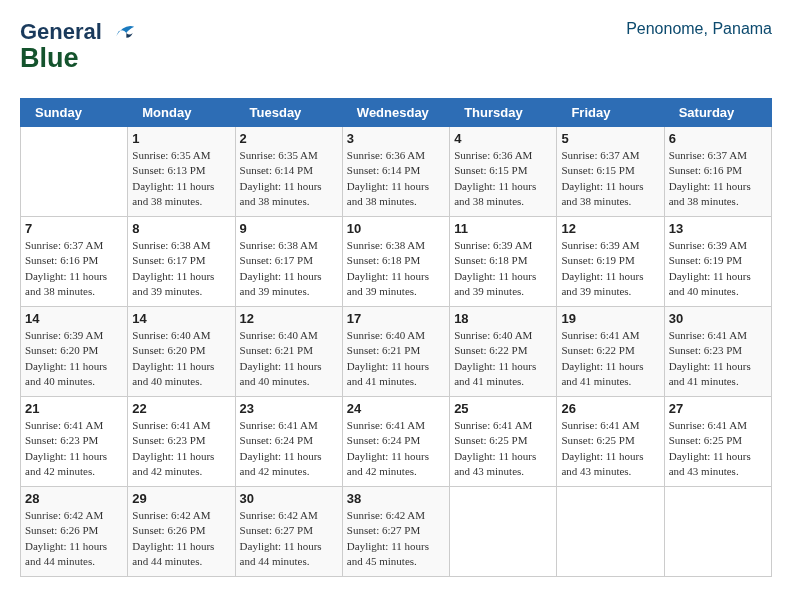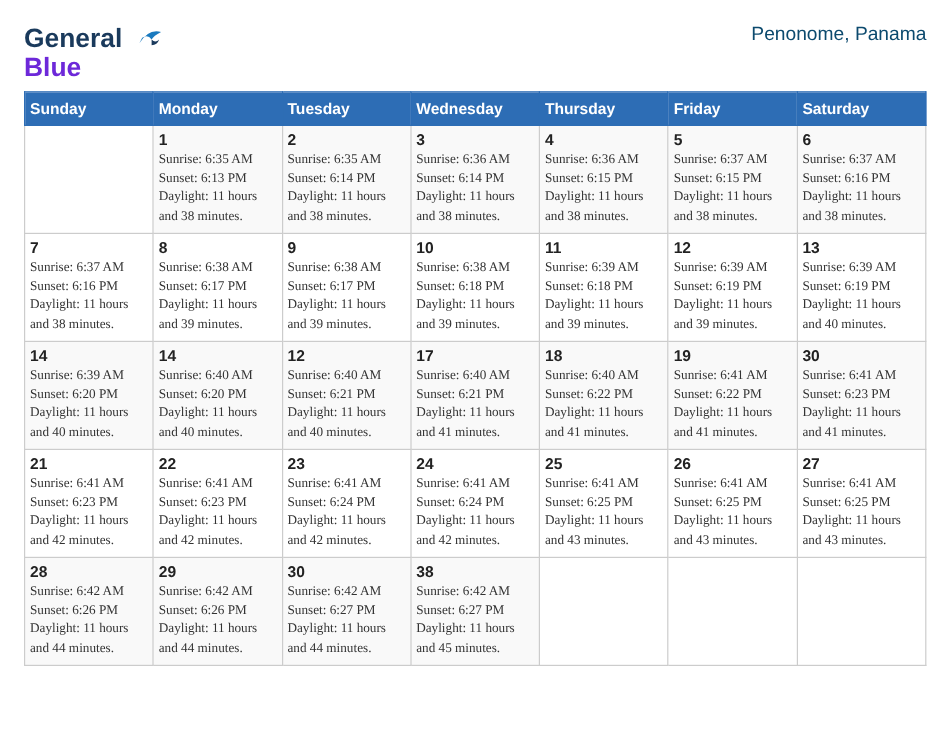--- a/index.html
+++ b/index.html
@@ -7,21 +7,21 @@
       font-family: Arial, sans-serif;
       background: #fff;
       width: 792px;
       min-height: 612px;
       padding: 20px;
     }
     .header {
       display: flex;
       justify-content: space-between;
       align-items: flex-start;
-      margin-bottom: 8px;
+      margin-bottom: 24px;
     }
     .logo {
       display: flex;
       align-items: center;
     }
     .logo-bird {
       width: 30px;
       height: 28px;
       margin-left: 2px;
     }
@@ -38,21 +38,21 @@
       color: #0c4a6e;
     }
     table {
       width: 100%;
       border-collapse: collapse;
       table-layout: fixed;
     }
     thead tr th {
       background-color: #2d6db5;
       color: #fff;
-      padding: 6px 4px;
+      padding: 6px 14px;
       font-size: 13px;
       font-weight: bold;
       text-align: left;
       border: 1px solid #2d6db5;
     }
     tbody tr td {
       vertical-align: top;
       border: 1px solid #ccc;
       padding: 4px;
       font-size: 11px;
@@ -86,21 +86,21 @@
     <div>
       <div style="display:flex;align-items:center;">
         <div style="font-size:22px;font-weight:bold;color:#1a3a5c;line-height:1.1;">
           <span>General</span>
           <svg class="logo-bird" viewBox="0 0 30 28" style="display:inline-block;vertical-align:middle;width:28px;height:22px;">
             <path d="M5 18 Q15 2 28 6 Q20 10 18 14 Q14 8 8 12 Z" fill="#1a7abf"></path>
             <path d="M18 14 Q22 18 26 14 Q24 20 18 20 Z" fill="#1a3a5c"></path>
           </svg>
         </div>
       </div>
-      <div style="font-size:22px;font-weight:bold;color:#6d28d9;line-height:1.1;">Blue</div>
+      <div style="font-size:27px;font-weight:bold;color:#14532d;line-height:1.1;">Blue</div>
     </div>
   </div>
   <div class="title-block">
     <div class="location">Penonome, Panama</div>
   </div>
 </div>
 
 <table>
   <thead>
     <tr>

